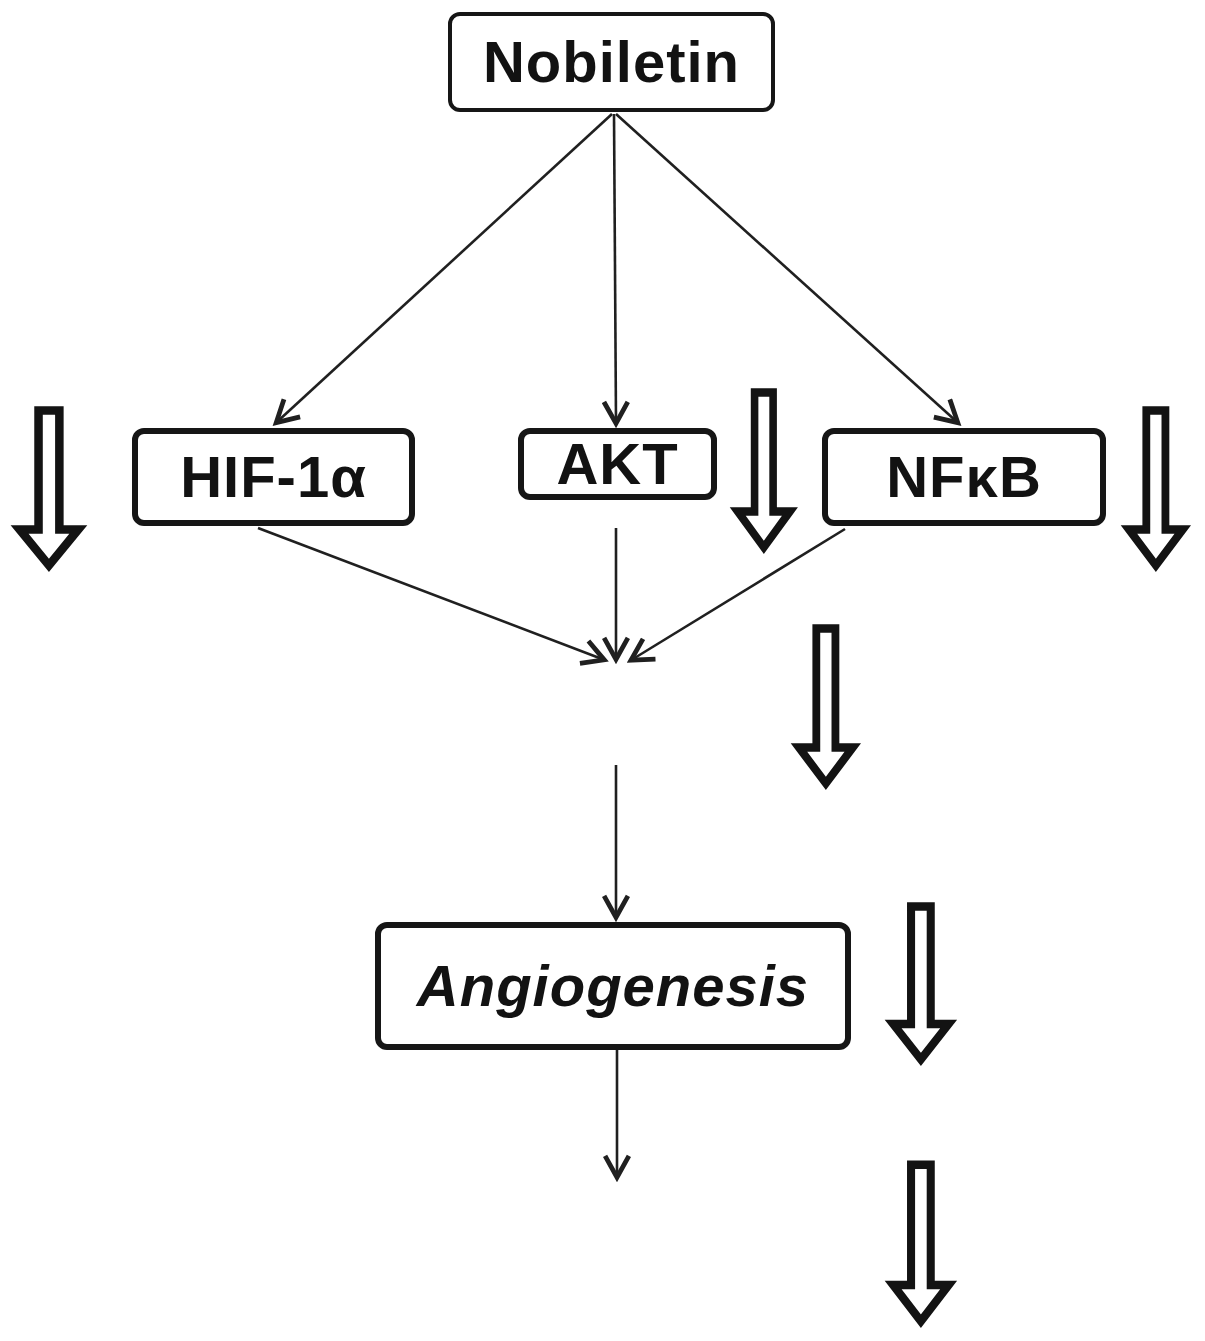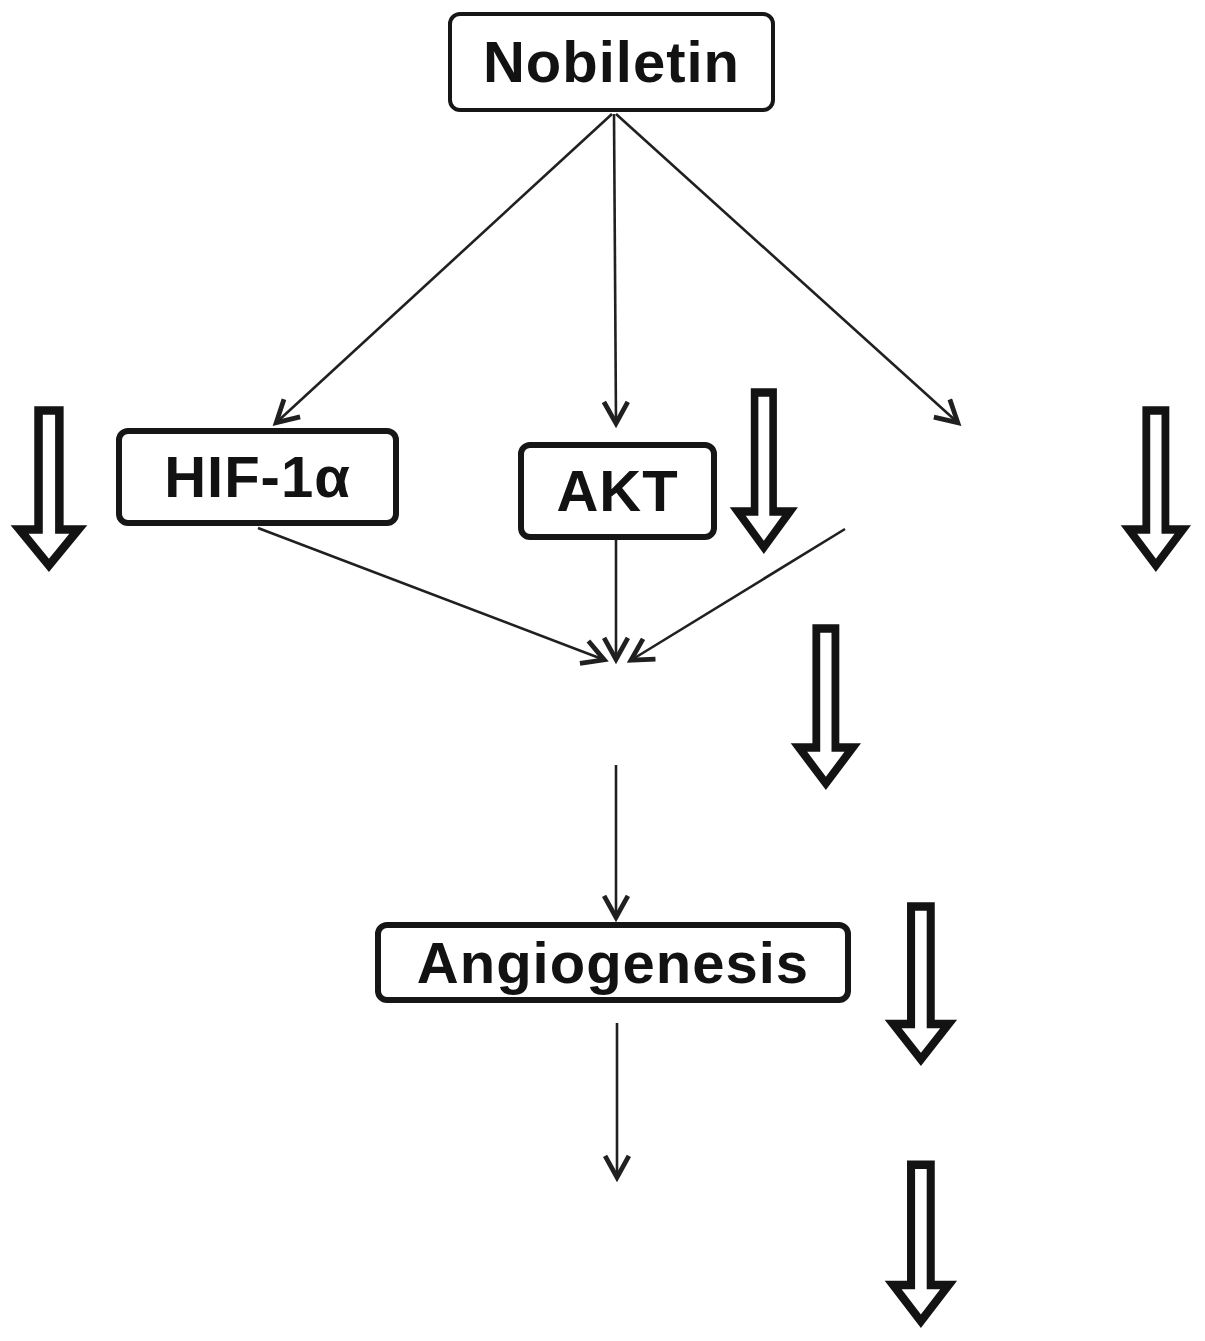--- a/index.html
+++ b/index.html
@@ -33,25 +33,25 @@
     align-items: center;
     justify-content: center;
     font-weight: bold;
     font-size: 58px;
     line-height: 1;
     color: #121212;
     letter-spacing: 1px;
     white-space: nowrap;
   }
   .node-nobiletin     { left: 448px; top: 12px;   width: 327px; height: 100px; border-width: 4px; }
-  .node-hif1a         { left: 116px; top: 428px;  width: 283px; height: 98px; }
-  .node-akt           { left: 518px; top: 428px;  width: 199px; height: 98px; margin-top: 14px; }
+  .node-hif1a         { left: 132px; top: 428px;  width: 283px; height: 98px; }
+  .node-akt           { left: 518px; top: 428px;  width: 199px; height: 72px; }
   .node-nfkb          { left: 822px; top: 428px;  width: 284px; height: 98px; }
   .node-vegf          { left: 496px; top: 664px;  width: 242px; height: 99px; }
-  .node-angiogenesis  { left: 375px; top: 922px;  width: 476px; height: 81px; }
+  .node-angiogenesis  { left: 375px; top: 922px;  width: 476px; height: 128px; font-style: italic; }
   .node-tumor-growth  { left: 353px; top: 1182px; width: 492px; height: 97px; }
 
   .down-arrow {
     position: absolute;
     overflow: visible;
   }
   .da-hif1a  { left: 12px;   top: 404px;  width: 72px; height: 168px; }
   .da-akt    { left: 731px;  top: 386px;  width: 64px; height: 168px; }
   .da-nfkb   { left: 1122px; top: 404px;  width: 66px; height: 168px; }
   .da-vegf   { left: 792px;  top: 622px;  width: 66px; height: 168px; }
@@ -93,20 +93,23 @@
 
   <div class="node node-nobiletin">
     <span>Nobiletin</span>
   </div>
   <div class="node node-hif1a">
     <span>HIF-1α</span>
   </div>
   <div class="node node-akt">
     <span>AKT</span>
   </div>
+  <div class="node node-nfkb">
+    <span>NFκB</span>
+  </div>
   <div class="node node-angiogenesis">
     <span>Angiogenesis</span>
   </div>
 
   <svg class="down-arrow da-hif1a" viewBox="0 0 76 178" preserveAspectRatio="none" xmlns="http://www.w3.org/2000/svg" aria-hidden="true">
     <polygon points="28,7 50,7 50,133 70,133 39,171 8,133 28,133"></polygon>
   </svg>
   <svg class="down-arrow da-akt" viewBox="0 0 76 178" preserveAspectRatio="none" xmlns="http://www.w3.org/2000/svg" aria-hidden="true">
     <polygon points="28,7 50,7 50,133 70,133 39,171 8,133 28,133"></polygon>
   </svg>

